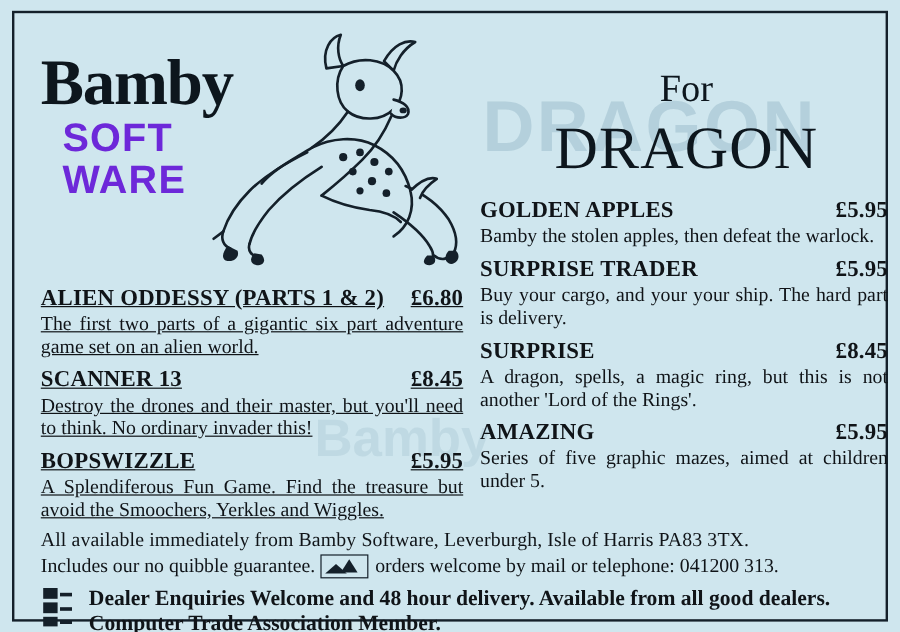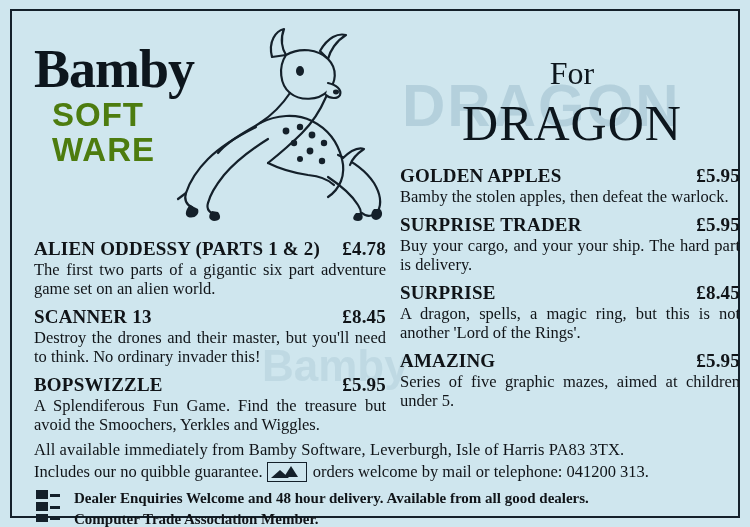--- a/index.html
+++ b/index.html
@@ -70,21 +70,21 @@
     line-height: 56px;
     letter-spacing: -1px;
     color: #0d161d;
   }
   .logo-soft, .logo-ware {
     font-family: "Liberation Sans", sans-serif;
     font-weight: bold;
     font-size: 33px;
     line-height: 35px;
     letter-spacing: 1px;
-    color: #4d7c0f;
+    color: #6d28d9;
     margin-left: 18px;
   }
   .logo-ware { margin-left: 18px; }
 
   
   .deer {
     position: absolute;
     left: 148px;
     top: 16px;
     width: 235px;
@@ -113,20 +113,21 @@
 
   
   .col {
     position: absolute;
     font-family: "Liberation Serif", serif;
   }
   .col-left {
     left: 22px;
     top: 228px;
     width: 352px;
+    text-decoration: underline;
   }
   .col-right {
     left: 388px;
     top: 155px;
     width: 340px;
   }
   .entry { margin-bottom: 9px; }
   .entry-head {
     display: flex;
     justify-content: space-between;
@@ -205,21 +206,21 @@
   }
   .dealer-logo {
     width: 30px;
     height: 36px;
     margin-right: 10px;
     flex: 0 0 auto;
     position: relative;
   }
   .dealer-text {
     font-weight: bold;
-    font-size: 15px;
+    font-size: 18px;
     line-height: 21px;
   }
 </style>
 </head>
 <body>
 
 <div id="page">
   <div class="ad-frame">
 
     <div class="ghost">DRAGON</div>
@@ -286,21 +287,21 @@
 
     <div class="for-head">
       <div class="for-word">For</div>
       <div class="dragon-word">DRAGON</div>
     </div>
 
     <div class="col col-left">
       <div class="entry">
         <div class="entry-head">
           <span class="entry-title">ALIEN ODDESSY (PARTS 1 &amp; 2)</span>
-          <span class="entry-price">£4.78</span>
+          <span class="entry-price">£6.80</span>
         </div>
         <div class="entry-desc">The first two parts of a gigantic six part adventure game set on an alien world.</div>
       </div>
       <div class="entry">
         <div class="entry-head">
           <span class="entry-title">SCANNER 13</span>
           <span class="entry-price">£8.45</span>
         </div>
         <div class="entry-desc">Destroy the drones and their master, but you'll need to think. No ordinary invader this!</div>
       </div>

